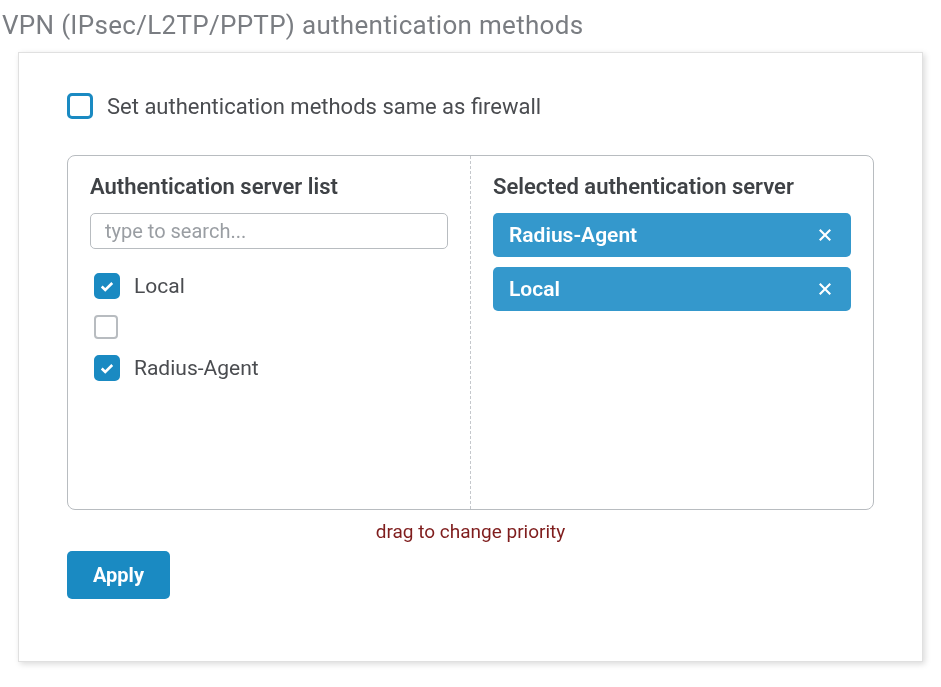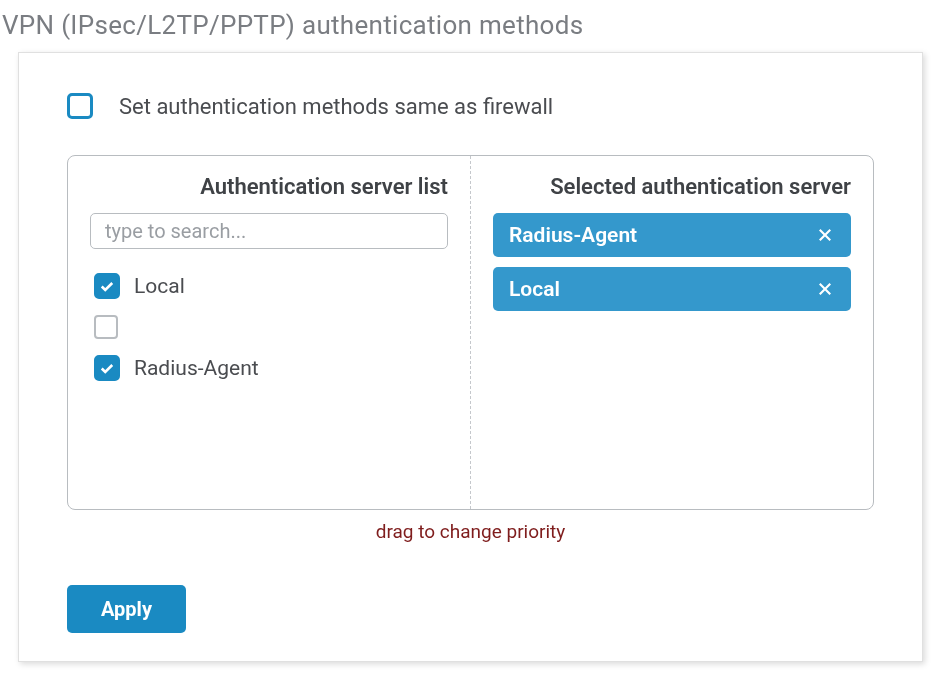--- a/index.html
+++ b/index.html
@@ -28,21 +28,21 @@
       background: #fff;
       height: 610px;
       position: relative;
     }
     .content {
       padding: 40px 48px 0 48px;
     }
     .firewall-row {
       display: flex;
       align-items: flex-end;
-      gap: 26px;
+      gap: 14px;
       margin-bottom: 36px;
     }
     .checkbox {
       width: 26px;
       height: 26px;
       border: 3px solid #1a8ac2;
       border-radius: 5px;
       display: inline-flex;
       align-items: center;
       justify-content: center;
@@ -86,21 +86,20 @@
       padding: 18px 22px;
     }
     .list-col.left {
       border-right: 1px dashed #c5c8cc;
     }
     .col-header {
       font-size: 22px;
       font-weight: 600;
       color: #3f4246;
       margin-bottom: 14px;
-      text-align: right;
     }
     .search-input {
       width: 100%;
       height: 36px;
       border: 1px solid #b8bcc0;
       border-radius: 5px;
       padding: 0 14px;
       font-size: 20px;
       color: #333;
       margin-bottom: 16px;
@@ -157,23 +156,23 @@
       color: #7f1d1d;
       margin-top: 10px;
     }
     .apply-btn {
       background: #1a8ac2;
       color: #fff;
       border: none;
       border-radius: 5px;
       font-size: 20px;
       font-weight: 700;
-      padding: 12px 34px;
+      padding: 12px 26px;
       cursor: pointer;
-      margin-top: 42px;
+      margin-top: 8px;
       font-family: inherit;
     }
   </style>
 </head>
 <body>
 
 <div class="page-title">VPN (IPsec/L2TP/PPTP) authentication methods</div>
 
 <div class="outer-panel">
   <div class="content">

